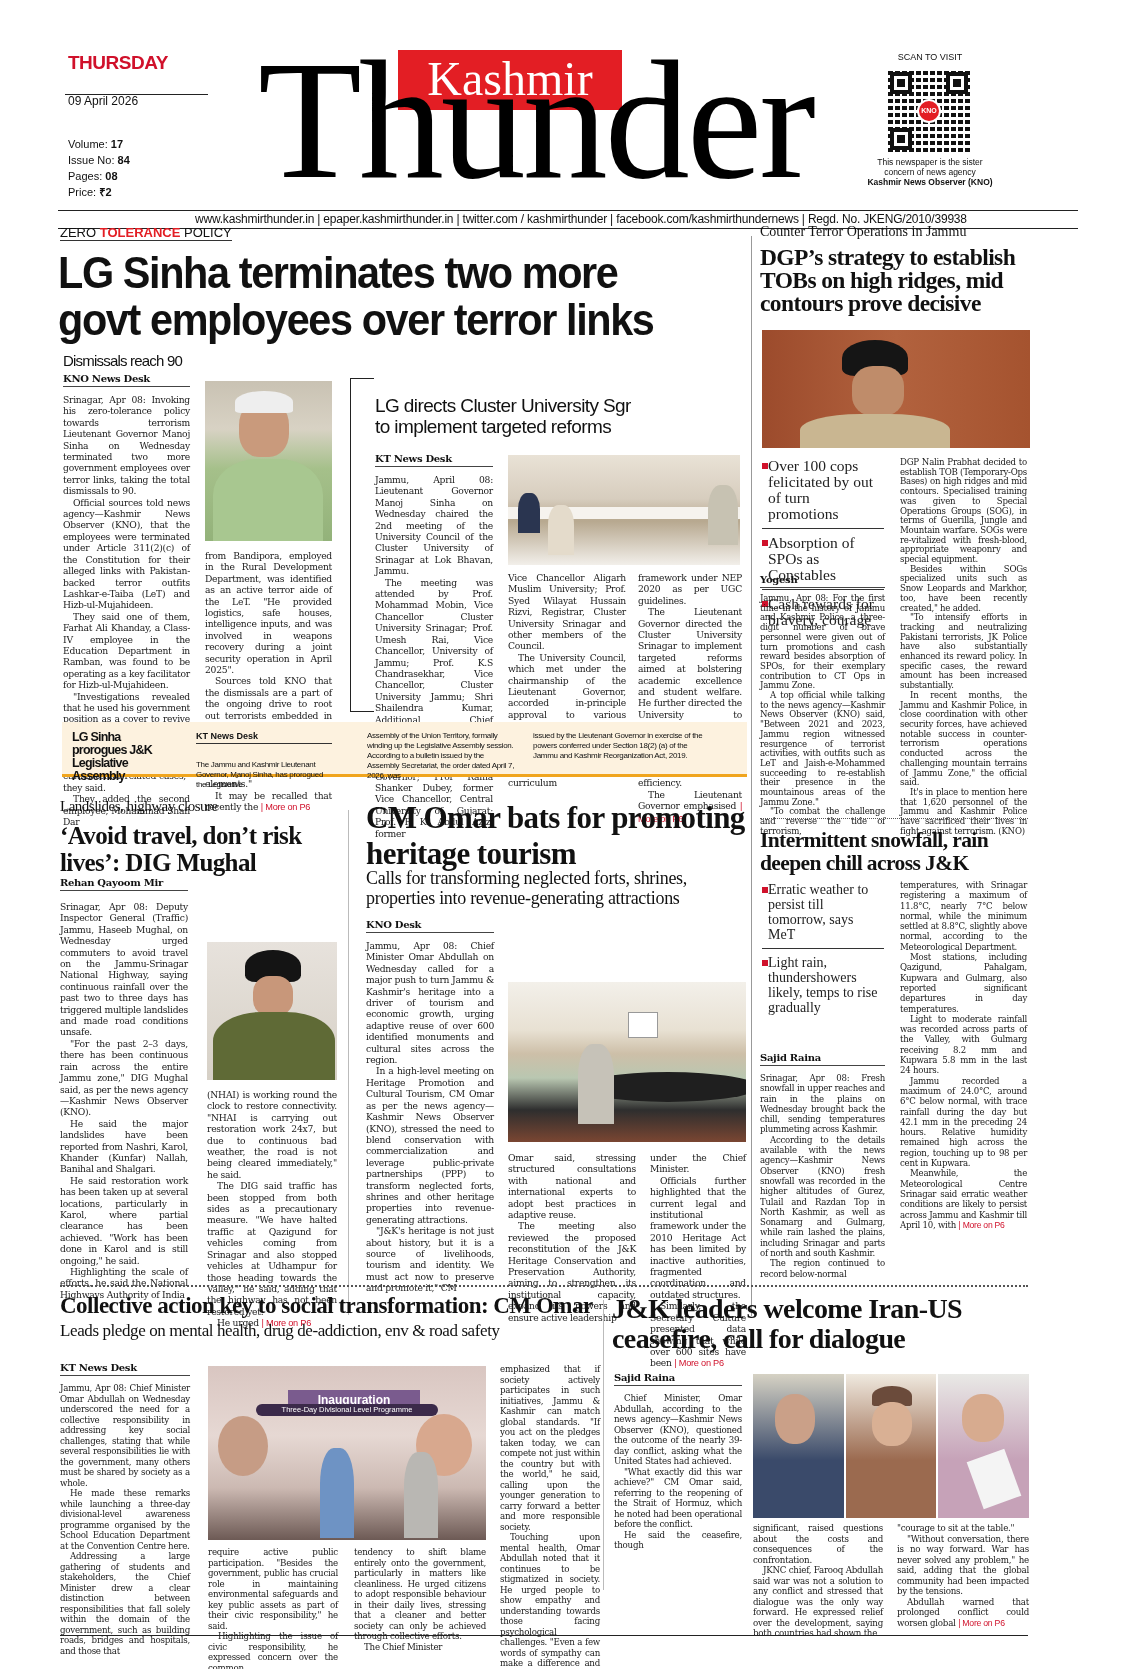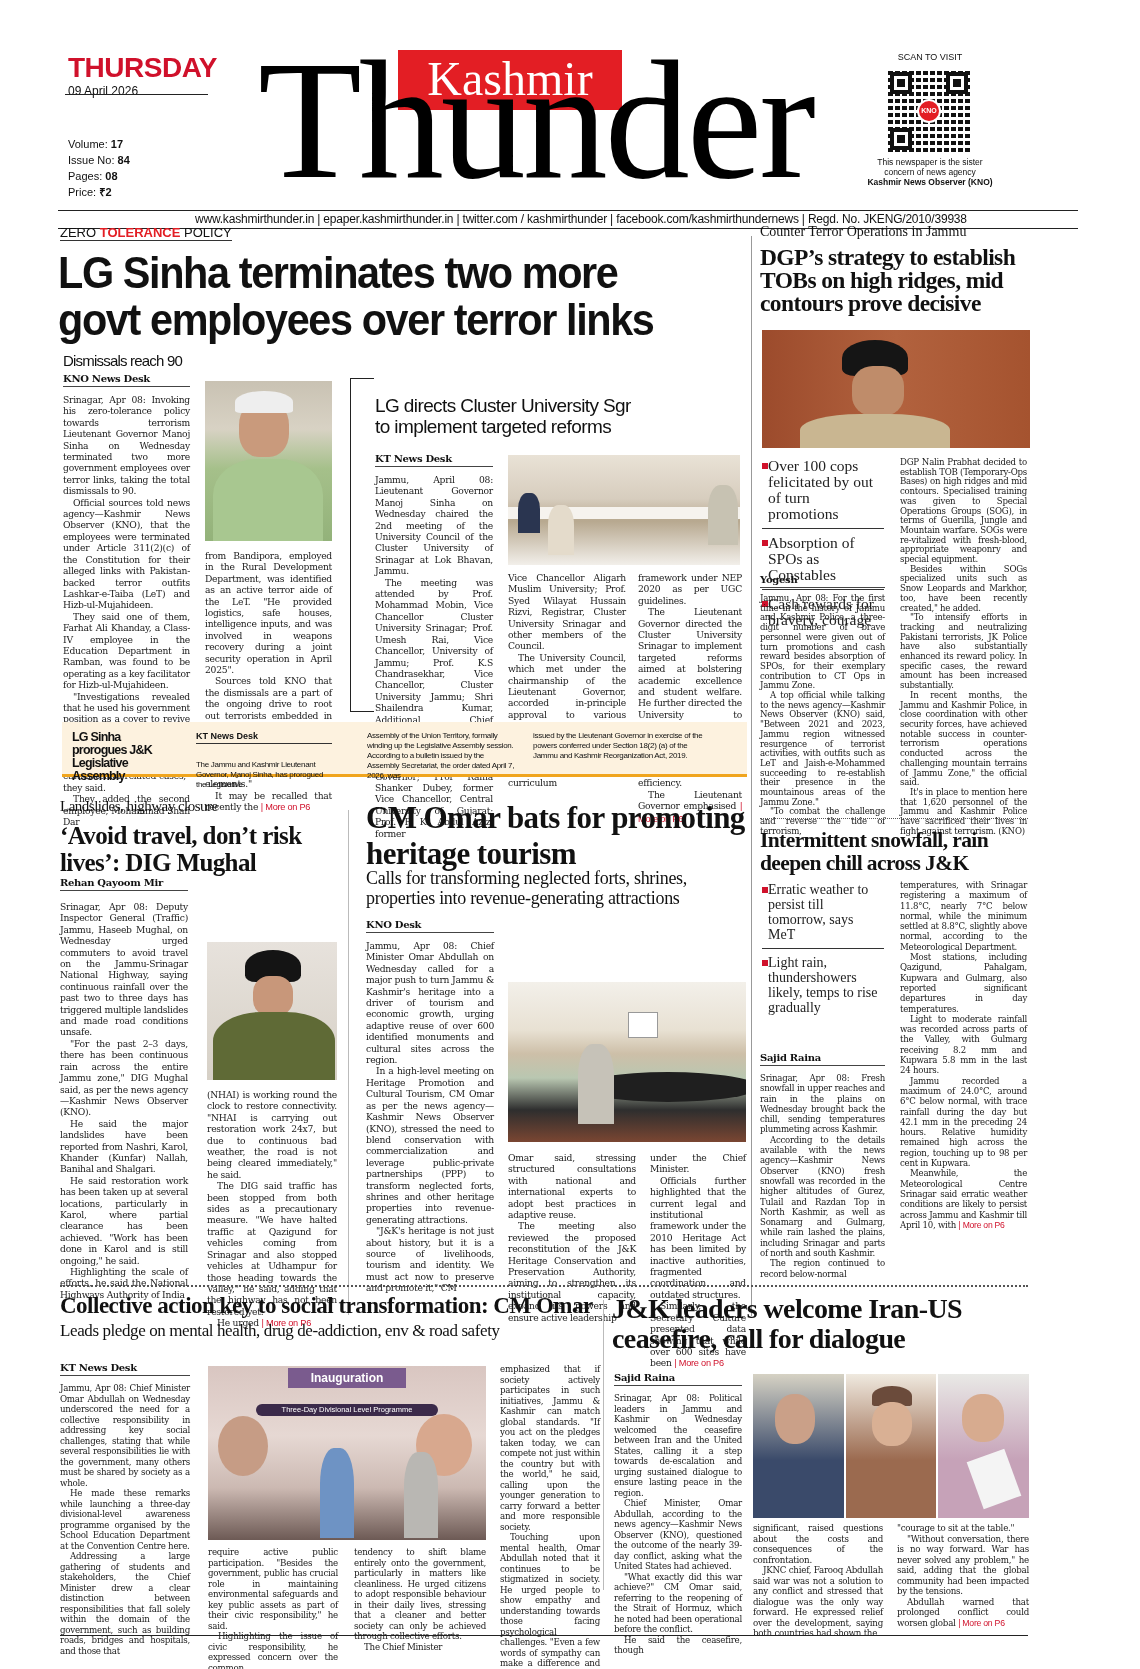--- a/index.html
+++ b/index.html
@@ -17,22 +17,22 @@
 .hl-serif{font-family:"Liberation Serif",serif;font-weight:bold;letter-spacing:-0.6px;line-height:1}
 .bullet{display:flex;gap:0;font-family:"Liberation Serif",serif;font-size:15.5px;line-height:16px;color:#222;padding:6px 0;border-bottom:1px solid #333}
 .bullet:last-child{border-bottom:none}
 .bullet .sq{width:6px;height:6px;background:#d0112b;margin-top:5px;flex:none}
 .dotted{border-top:2px dotted #555}
 </style>
 </head>
 <body>
 
 <div class="abs sans" style="left:68px;top:52px;">
-  <div style="color:#d0112b;font-weight:bold;font-size:28px;letter-spacing:-0.5px">THURSDAY</div>
-  <div style="font-size:12px;margin-top:0">09 April 2026</div>
+  <div style="color:#d0112b;font-weight:bold;font-size:19px;letter-spacing:-0.5px">THURSDAY</div>
+  <div style="font-size:12px;margin-top:20px">09 April 2026</div>
 </div>
 <div class="abs" style="left:65px;top:94px;width:143px;border-top:1px solid #222"></div>
 <div class="abs sans" style="left:68px;top:136px;font-size:11px;line-height:16px">
   <div><span>Volume:</span> <b>17</b></div>
   <div><span>Issue No:</span> <b>84</b></div>
   <div><span>Pages:</span> <b>08</b></div>
   <div><span>Price:</span> <b>₹2</b></div>
 </div>
 
 <div class="abs serif" style="left:398px;top:50px;width:224px;height:60px;background:#e31e24;color:#fff;font-size:48px;line-height:58px;text-align:center">Kashmir</div>
@@ -254,21 +254,21 @@
 <div class="abs serif" style="left:60px;top:1321px;font-size:17px;letter-spacing:-0.4px">Leads pledge on mental health, drug de-addiction, env &amp; road safety</div>
 <div class="abs" style="left:60px;top:1362px;width:130px">
   <div class="byline">KT News Desk</div>
 </div>
 <div class="abs body-text" style="left:60px;top:1383px;width:130px;font-size:8.7px;line-height:10.5px">
   <p class="first">Jammu, Apr 08: Chief Minister Omar Abdullah on Wednesday underscored the need for a collective responsibility in addressing key social challenges, stating that while several responsibilities lie with the government, many others must be shared by society as a whole.</p>
     <p>He made these remarks while launching a three-day divisional-level awareness programme organised by the School Education Department at the Convention Centre here.</p>
     <p>Addressing a large gathering of students and stakeholders, the Chief Minister drew a clear distinction between responsibilities that fall solely within the domain of the government, such as building roads, bridges and hospitals, and those that</p>
 </div>
 <div class="photo" style="left:208px;top:1366px;width:278px;height:174px;background:linear-gradient(180deg,#d9c6c1 0%,#e6d8d3 40%,#ccb9b2 70%,#6d5a55 100%)">
-  <div class="sans" style="position:absolute;left:80px;top:2px;width:118px;height:20px;background:#7a5b8e;color:#fff;font-weight:bold;font-size:12px;text-align:center;line-height:20px;border-radius:0">Inauguration</div>
+  <div class="sans" style="position:absolute;left:80px;top:24px;width:132px;height:20px;background:#7a5b8e;color:#fff;font-weight:bold;font-size:12px;text-align:center;line-height:20px;border-radius:0">Inauguration</div>
   <div class="sans" style="position:absolute;left:48px;top:38px;width:182px;height:12px;background:#3b2a4a;color:#fff;font-size:7.5px;text-align:center;line-height:12px;border-radius:6px">Three-Day Divisional Level Programme</div>
   <div style="position:absolute;left:10px;top:50px;width:50px;height:60px;border-radius:50%;background:#c69c85"></div>
   <div style="position:absolute;right:14px;top:48px;width:56px;height:62px;border-radius:50%;background:#d8a88e"></div>
   <div style="position:absolute;left:112px;top:82px;width:34px;height:90px;border-radius:40% 40% 0 0;background:#6e93c4"></div>
   <div style="position:absolute;left:196px;top:86px;width:34px;height:86px;border-radius:40% 40% 0 0;background:#b9b7b3"></div>
 </div>
 <div class="abs body-text" style="left:208px;top:1547px;width:130px;font-size:8.7px;line-height:10.5px">
   <p class="first">require active public participation. "Besides the government, public has crucial role in maintaining environmental safeguards and key public assets as part of their civic responsibility," he said.</p>
     <p>Highlighting the issue of civic responsibility, he expressed concern over the common</p>
 </div>
@@ -281,21 +281,20 @@
     <p>Touching upon mental health, Omar Abdullah noted that it continues to be stigmatized in society. He urged people to show empathy and understanding towards those facing psychological challenges. "Even a few words of sympathy can make a difference and give someone the courage to overcome difficult times," he said.</p>
 </div>
 
 <div class="abs" style="left:603px;top:1300px;height:290px;border-left:1px solid #bbb"></div>
 
 <div class="abs hl-serif" style="left:612px;top:1294px;width:420px;font-size:28px;line-height:30px">J&amp;K leaders welcome Iran-US ceasefire, call for dialogue</div>
 <div class="abs" style="left:614px;top:1372px;width:128px">
   <div class="byline">Sajid Raina</div>
 </div>
 <div class="abs body-text" style="left:614px;top:1393px;width:128px;font-size:8.7px;line-height:10.5px">
-  <p class="first">Srinagar, Apr 08: Political leaders in Jammu and Kashmir on Wednesday welcomed the ceasefire between Iran and the United States, calling it a step towards de-escalation and urging sustained dialogue to ensure lasting peace in the region.</p>
     <p>Chief Minister, Omar Abdullah, according to the news agency—Kashmir News Observer (KNO), questioned the outcome of the nearly 39-day conflict, asking what the United States had achieved.</p>
     <p>"What exactly did this war achieve?" CM Omar said, referring to the reopening of the Strait of Hormuz, which he noted had been operational before the conflict.</p>
     <p>He said the ceasefire, though</p>
 </div>
 <div class="photo" style="left:753px;top:1374px;width:276px;height:144px;display:flex">
   <div style="flex:1;background:linear-gradient(180deg,#d6d2c4,#3a4a6a 60%);position:relative">
     <div style="position:absolute;left:22px;top:20px;width:40px;height:50px;border-radius:45%;background:#caa088"></div>
   </div>
   <div style="flex:1;background:linear-gradient(180deg,#efe9df,#9b6a4f 60%);position:relative;border-left:2px solid #fff">
     <div style="position:absolute;left:26px;top:12px;width:40px;height:20px;border-radius:50% 50% 10% 10%;background:#6b4b3b"></div>

